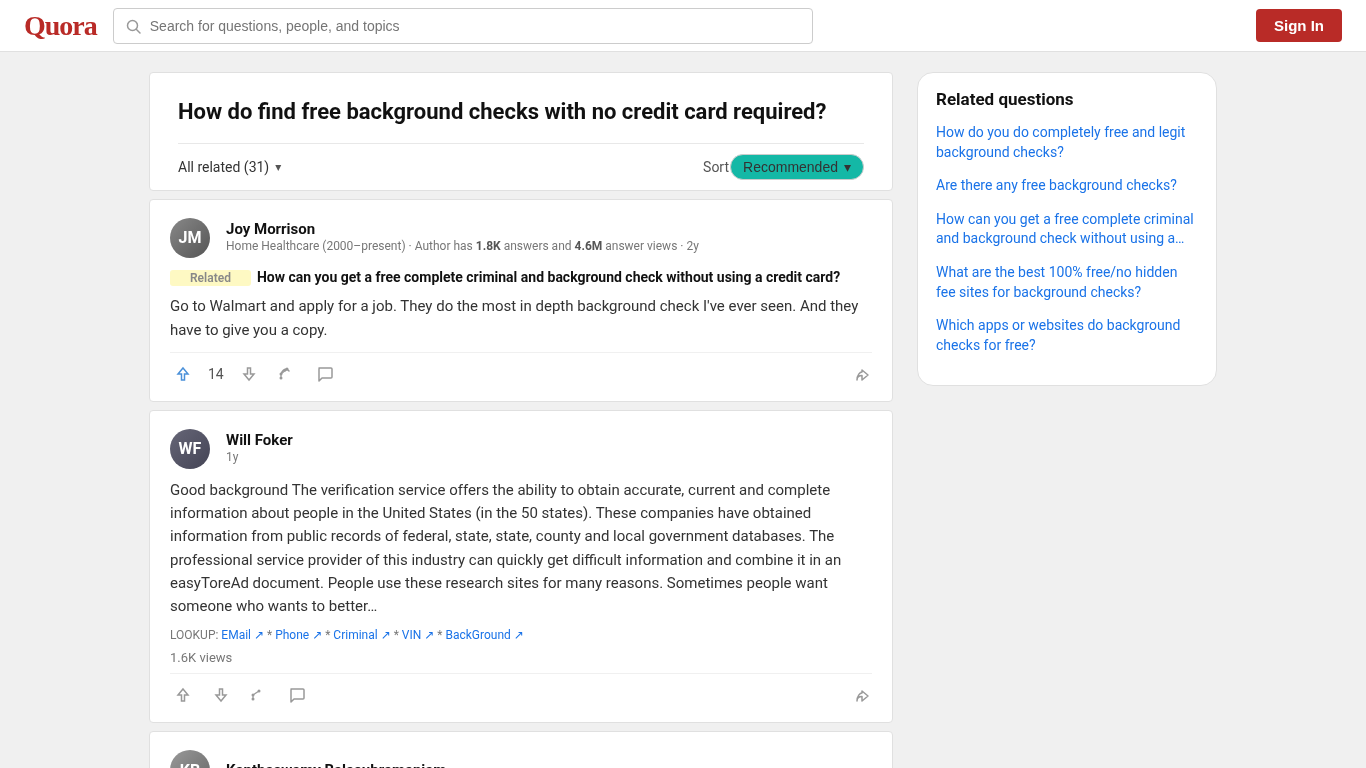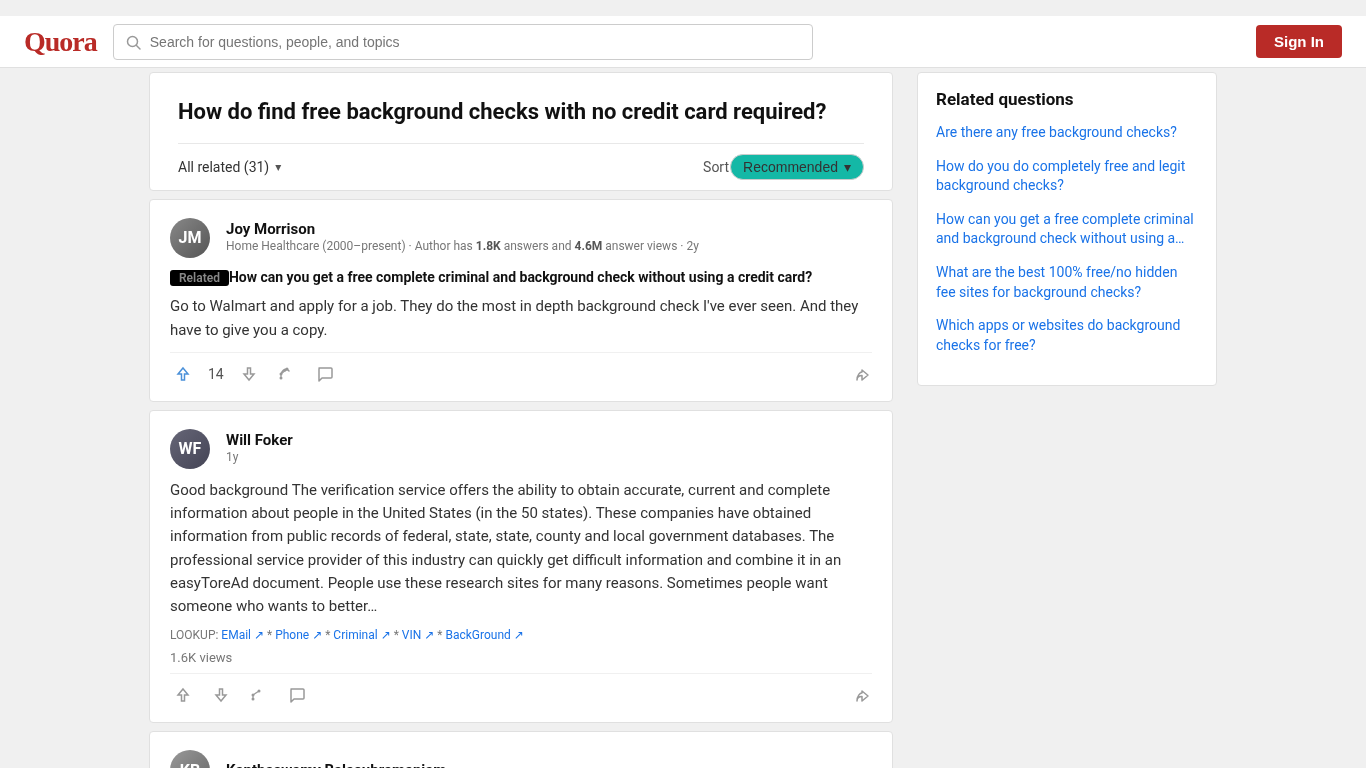--- a/index.html
+++ b/index.html
@@ -8,21 +8,21 @@
     
     .header {
       background: #fff;
       border-bottom: 1px solid #e0e0e0;
       height: 52px;
       display: flex;
       align-items: center;
       padding: 0 24px;
       gap: 16px;
       position: sticky;
-      top: 16px;
+      top: 0;
       z-index: 100;
     }
     .logo {
       font-size: 28px;
       font-weight: bold;
       color: #b92b27;
       font-family: Georgia, serif;
       letter-spacing: -1px;
       cursor: pointer;
     }
@@ -168,26 +168,26 @@
     .author-meta {
       font-size: 12px;
       color: #777;
       line-height: 1.4;
     }
     .author-meta .bold { font-weight: 700; color: #555; }
 
     
     .related-tag {
       display: inline-block;
-      background: #000000;
+      background: #fef9c3;
       border-radius: 3px;
-      padding: 1px 9px;
+      padding: 1px 20px;
       font-size: 12px;
       color: #888;
-      margin-right: 0;
+      margin-right: 6px;
       font-weight: 600;
     }
     .related-question {
       font-weight: 700;
       font-size: 14px;
       color: #111;
       margin-bottom: 8px;
       line-height: 1.4;
     }
 
@@ -238,21 +238,21 @@
       border: none;
       cursor: pointer;
       color: #999;
       font-size: 18px;
     }
 
     
     .related-questions-card {
       background: #fff;
       border: 1px solid #e0e0e0;
-      border-radius: 4px;
+      border-radius: 16px;
       padding: 16px 18px;
     }
     .related-questions-title {
       font-size: 17px;
       font-weight: 700;
       color: #111;
       margin-bottom: 14px;
     }
     .related-q-item {
       margin-bottom: 14px;
@@ -425,24 +425,24 @@
       </div>
 
     </div>
   </div>
 
   <div class="side-col">
     <div class="related-questions-card">
       <div class="related-questions-title">Related questions</div>
 
       <div class="related-q-item">
+        <a class="related-q-link">How do you do completely free and legit background checks?</a>
+      </div>
+      <div class="related-q-item">
         <a class="related-q-link">Are there any free background checks?</a>
-      </div>
-      <div class="related-q-item">
-        <a class="related-q-link">How do you do completely free and legit background checks?</a>
       </div>
       <div class="related-q-item">
         <a class="related-q-link">How can you get a free complete criminal and background check without using a…</a>
       </div>
       <div class="related-q-item">
         <a class="related-q-link">What are the best 100% free/no hidden fee sites for background checks?</a>
       </div>
       <div class="related-q-item">
         <a class="related-q-link">Which apps or websites do background checks for free?</a>
       </div>

